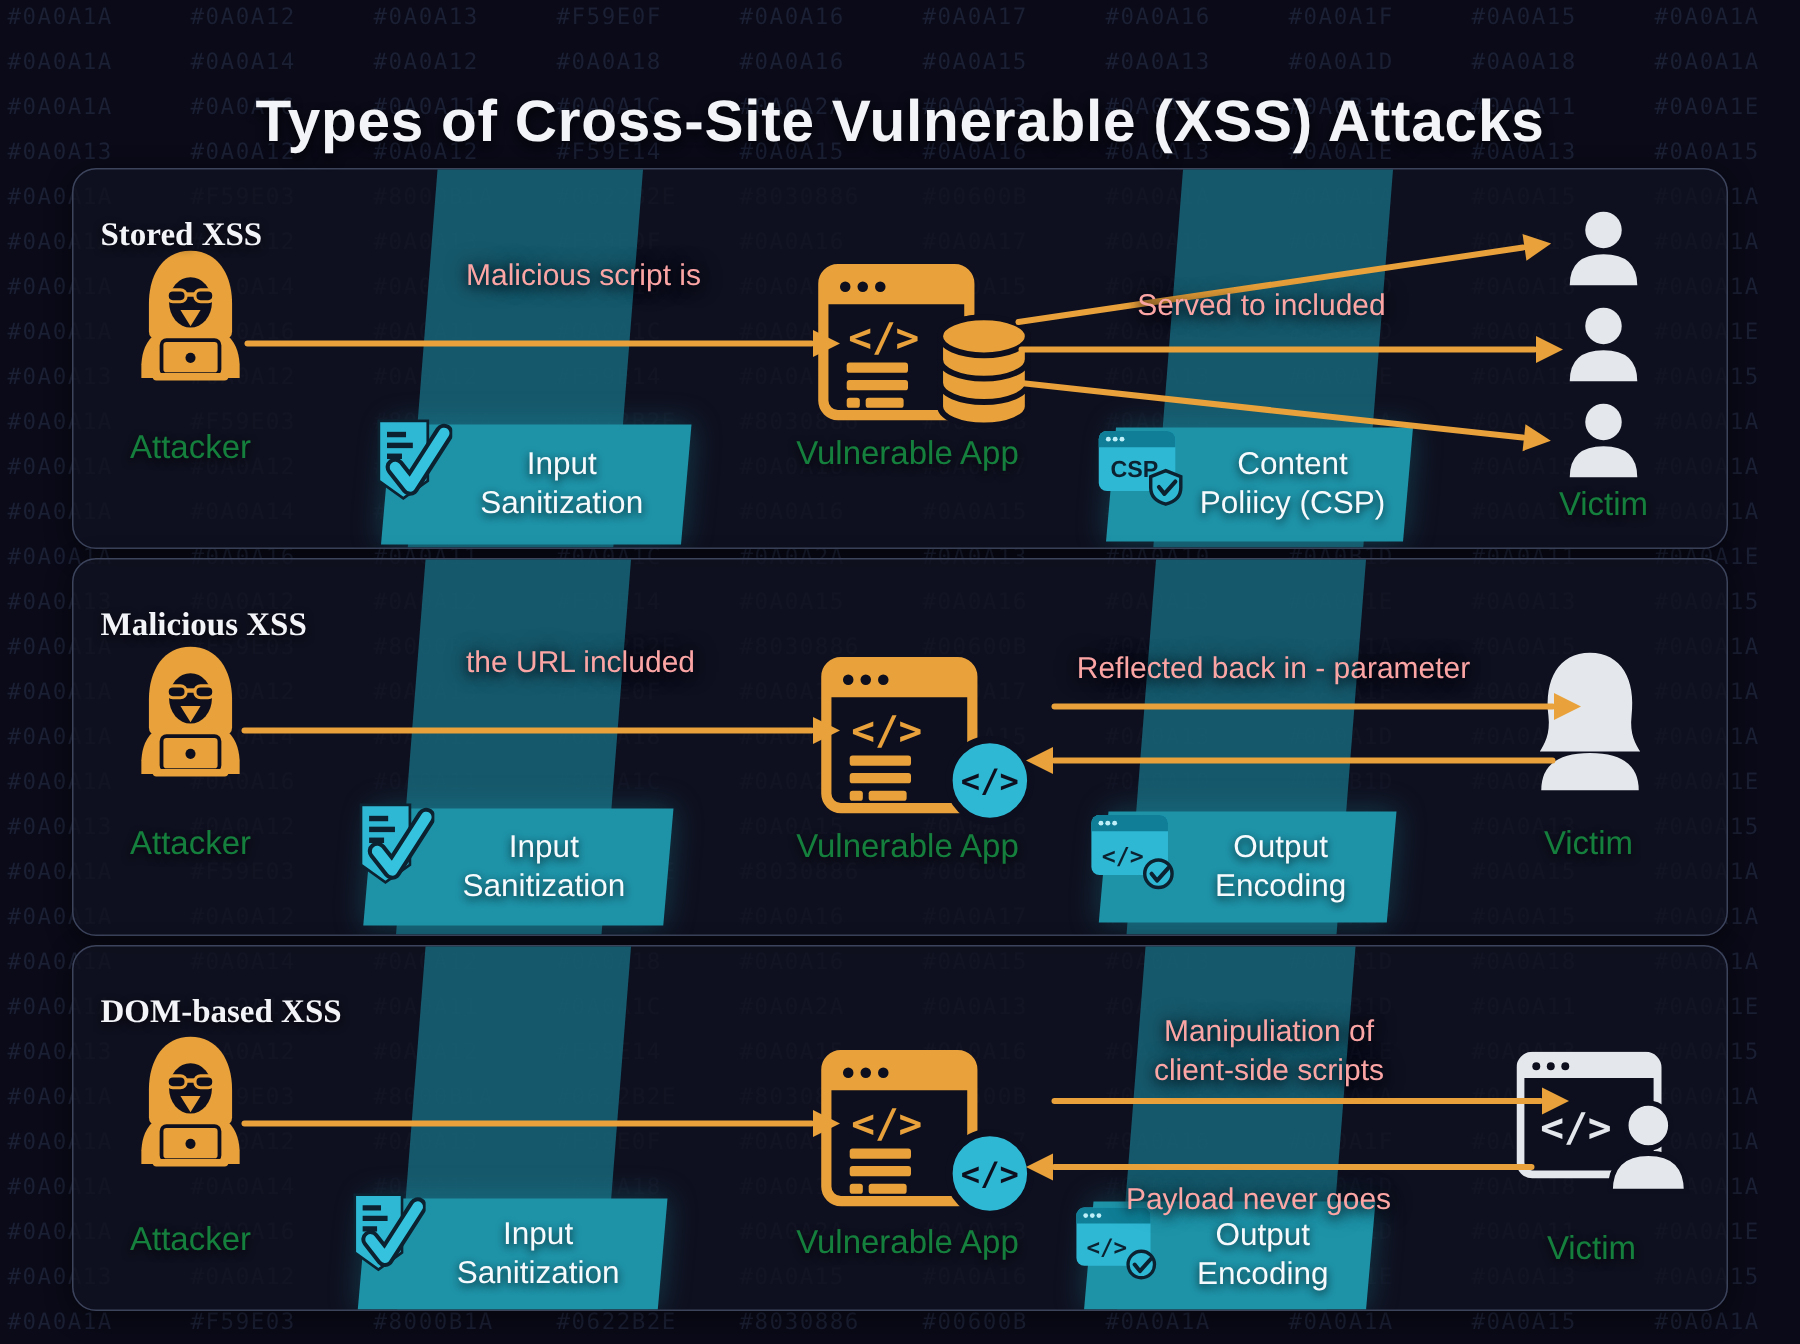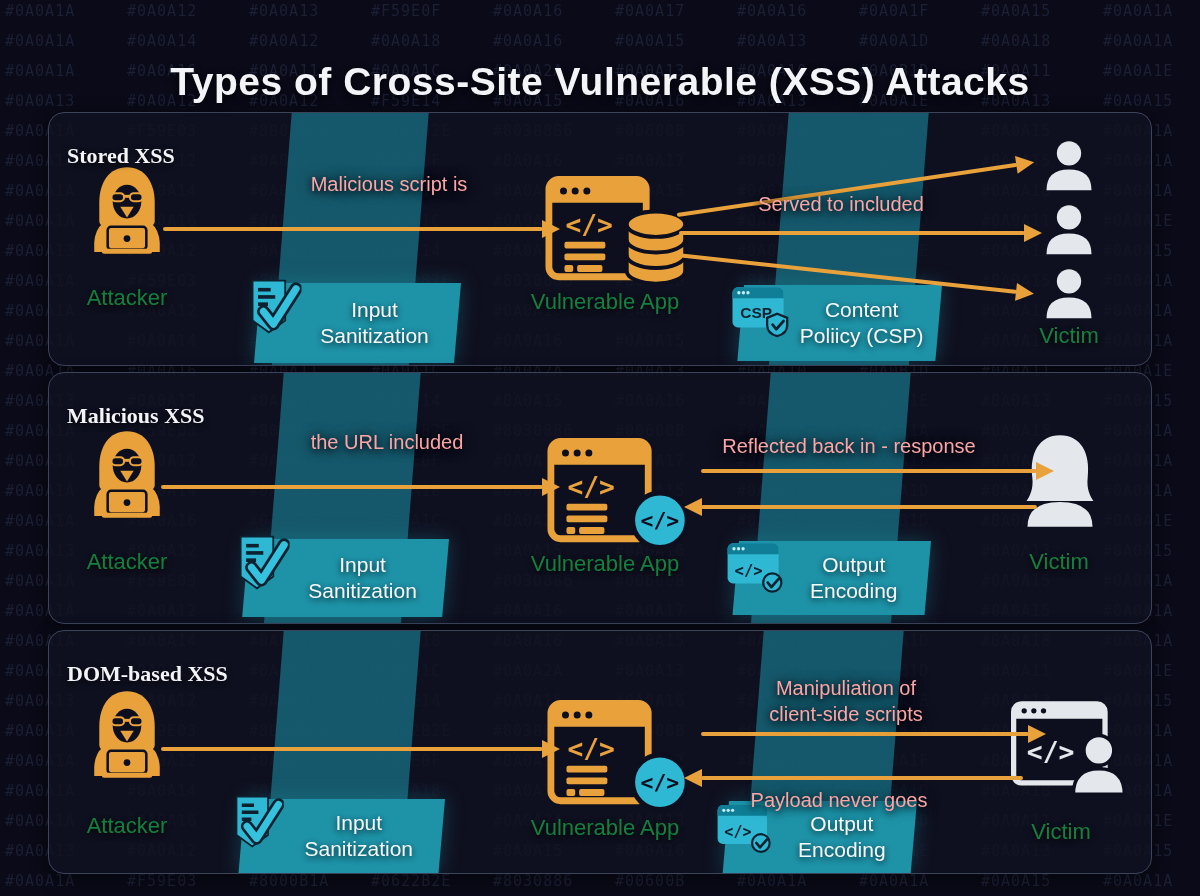--- a/index.html
+++ b/index.html
@@ -577,21 +577,21 @@
 
   <div class="icon-wrap" style="left:498px;top:62px;">
     <svg width="146" height="118" viewBox="0 0 150 120">
         <use href="#sym-app-badge"></use>
       </svg>
   </div>
   <div class="entity-label" style="left:556px;top:178px;">Vulnerable App</div>
 
   <div class="arrow head-right" style="left:652px;top:96px;width:336px;"></div>
   <div class="flow-label" style="left:800px;top:60px;">
-    <div>Reflected back in - response</div>
+    <div>Reflected back in - parameter</div>
   </div>
   <div class="arrow head-left" style="left:652px;top:132px;width:336px;"></div>
 
   <div class="icon-wrap" style="left:968px;top:60px;">
     <svg width="86" height="96" viewBox="0 0 90 100">
         <use href="#sym-user-female"></use>
       </svg>
   </div>
   <div class="entity-label" style="left:1010px;top:176px;">Victim</div>
 

